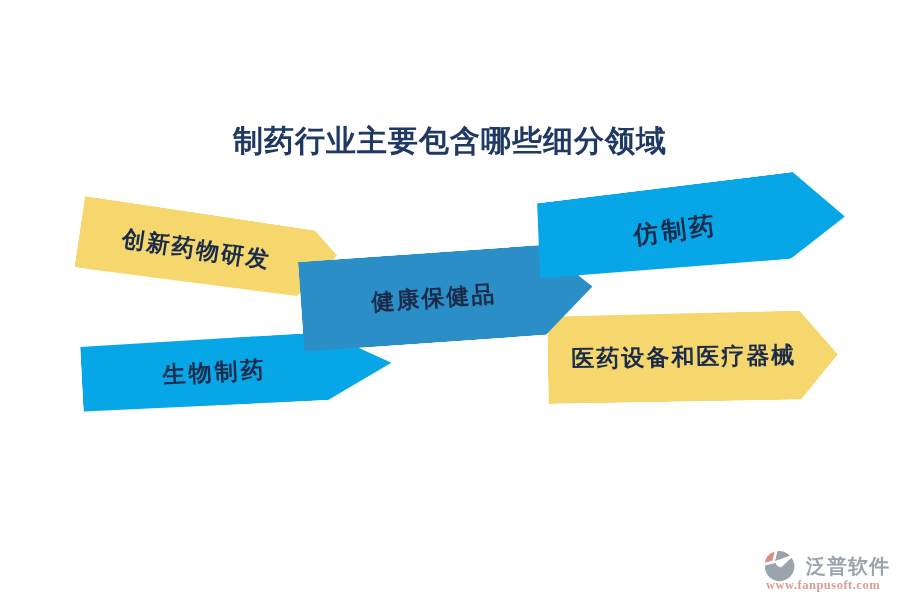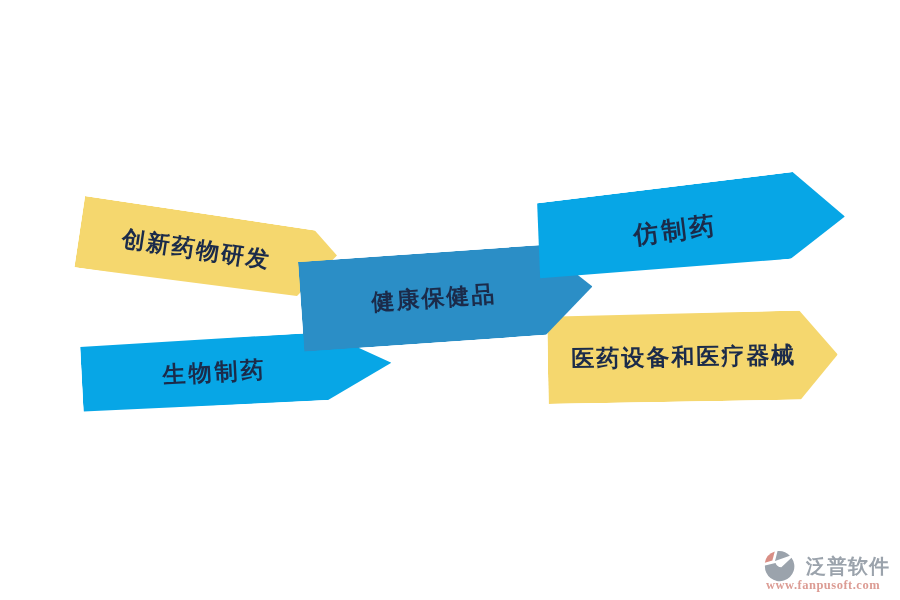--- a/index.html
+++ b/index.html
@@ -112,20 +112,21 @@
     color:#DC9C94;
     letter-spacing:0.5px;
     line-height:1.1;
   }
 </style>
 </head>
 <body>
 
 <div class="canvas">
 
+  <h1 class="title">制药行业主要包含哪些细分领域</h1>
 
   <div class="seg" id="seg-innovative">
     <span>创新药物研发</span>
   </div>
 
   <div class="seg" id="seg-bio">
     <span>生物制药</span>
   </div>
 
   <div class="seg" id="seg-health">

